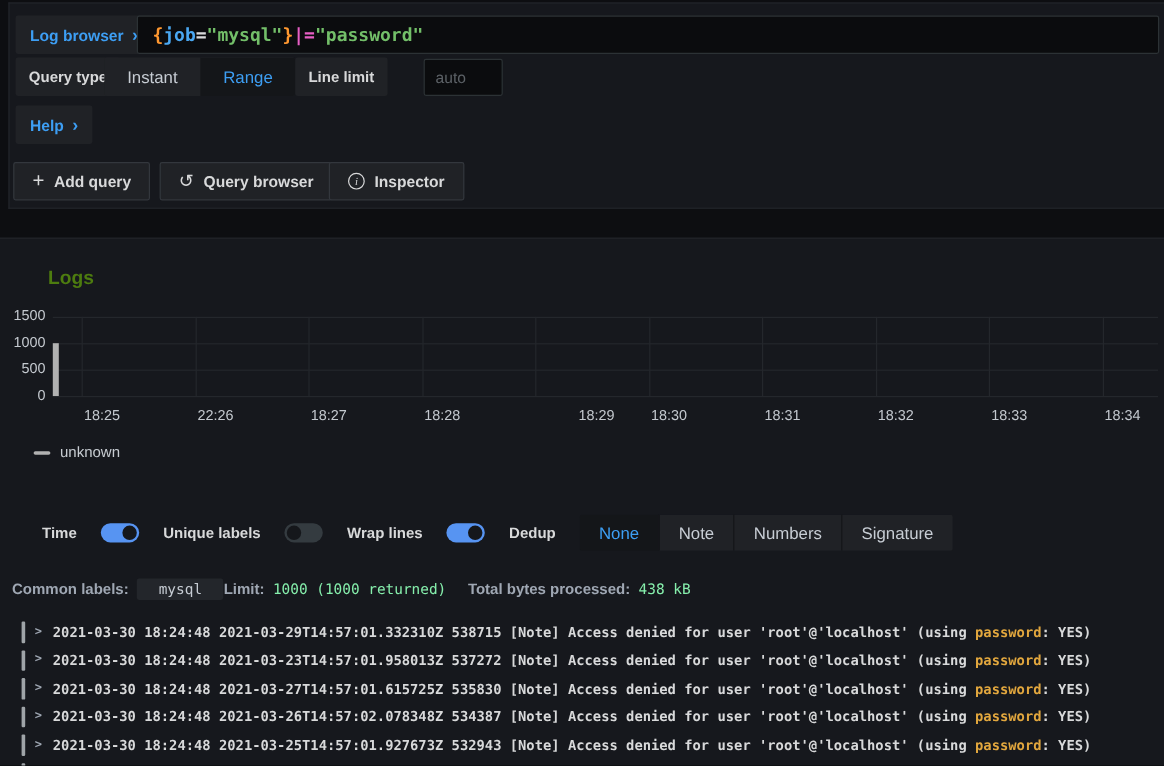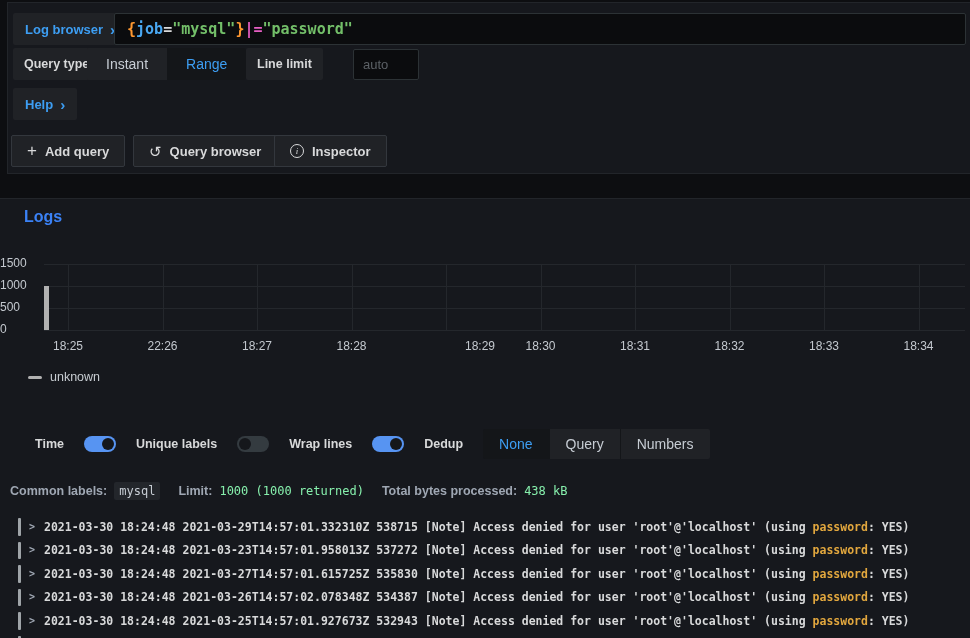--- a/index.html
+++ b/index.html
@@ -29,29 +29,29 @@
   .text-input::placeholder{color:#5c6166}
   .outline-btn{position:absolute;display:flex;align-items:center;gap:8px;background:#202226;border:1px solid #33373d;border-radius:2px;
     color:#d8d9da;font:700 13px "Liberation Sans",sans-serif;padding:0 15px;height:32px;cursor:pointer}
   .plus-icon{font-size:17px;font-weight:400;line-height:1;margin-top:-2px}
   .history-icon{font-size:15px;font-weight:400;line-height:1}
   .info-icon{width:14px;height:14px;border:1.4px solid #d8d9da;border-radius:50%;display:flex;align-items:center;justify-content:center;
     font:400 9px "Liberation Serif",serif;font-style:italic}
 
   
   .logs-panel{position:absolute;left:0;top:198px;width:970px;height:440px;background:#16181d;border-top:1px solid #22252a}
-  .panel-title{position:absolute;left:24px;top:9px;margin:0;font:700 16px "Liberation Sans",sans-serif;color:#3b82f6}
+  .panel-title{position:absolute;left:24px;top:9px;margin:16px;font:700 16px "Liberation Sans",sans-serif;color:#4d7c0f}
 
   .ylabels{position:absolute;left:0;top:65px;width:38px;height:66px}
-  .ylab{position:absolute;right:0;width:38px;font:400 12px "Liberation Sans",sans-serif;color:#c4c9cf;line-height:15px}
+  .ylab{position:absolute;right:0;width:38px;text-align:right;font:400 12px "Liberation Sans",sans-serif;color:#c4c9cf;line-height:15px}
   .plot{position:absolute;left:44px;top:65px;width:921px;height:66px}
   .hgrid{position:absolute;left:0;right:0;height:1px;background:#24272c}
   .vgrid{position:absolute;top:0;bottom:0;width:1px;background:#24272c}
   .bar{position:absolute;bottom:0}
-  .xlabels{position:absolute;left:0;top:140px;width:808px;height:16px}
+  .xlabels{position:absolute;left:17px;top:140px;width:808px;height:16px}
   .xlab{position:absolute;top:0;width:40px;text-align:center;font:400 12px "Liberation Sans",sans-serif;color:#c4c9cf}
 
   .legend{position:absolute;left:28px;top:171px;display:flex;align-items:center;gap:8px}
   .legend-marker{width:14px;height:3px;border-radius:2px;background:var(--series)}
   .legend-label{font:400 12.5px "Liberation Sans",sans-serif;color:#c7ccd1}
 
   .controls{position:absolute;left:35px;top:230px;height:30px;display:flex;align-items:center;gap:20px}
   .ctrl-label{font:700 12.5px "Liberation Sans",sans-serif;color:#d8d9da}
   .switch{position:relative;width:32px;height:16px;border-radius:9px;background:#343b40;cursor:pointer;flex:0 0 auto}
   .switch.on{background:var(--switch-blue)}
@@ -59,21 +59,21 @@
   .switch.on .knob{left:auto;right:2px}
   .radio-group{display:flex;border-radius:2px;overflow:hidden;height:30px}
   .radio-btn{background:#202226;color:#c7cdd4;border:none;border-left:1px solid #141619;font:400 14px "Liberation Sans",sans-serif;
     padding:0 16px;height:30px;cursor:pointer}
   .radio-btn:first-child{border-left:none}
   .radio-btn.selected{background:#141619;color:var(--accent)}
 
   .meta{position:absolute;left:10px;top:283px;display:flex;align-items:center}
   .meta-label{font:700 12.5px "Liberation Sans",sans-serif;color:#9fa7b3;margin-right:7px}
   .meta-value{font:400 12px "DejaVu Sans Mono",monospace;color:#86efac;margin-right:18px}
-  .label-badge{font:400 12px "DejaVu Sans Mono",monospace;color:#c7cdd4;background:#23262b;border-radius:2px;padding:2px 5px;margin-right:18px}
+  .label-badge{font:400 12px "DejaVu Sans Mono",monospace;color:#c7cdd4;background:#23262b;border-radius:2px;padding:2px 18px;margin-right:0}
 
   .log-rows{position:absolute;left:0;top:316px;width:970px;height:124px;overflow:hidden}
   .log-row{position:relative;height:23.5px;display:flex;align-items:center;padding-left:44px}
   .lvl{position:absolute;left:18px;top:3px;bottom:3px;width:3px;border-radius:1px;background:#9fa4a8}
   .caret{position:absolute;left:29px;top:50%;transform:translateY(-54%);font:700 10px "DejaVu Sans Mono",monospace;color:#9fa7b3}
   .ltext{white-space:nowrap;font:700 11.5px "DejaVu Sans Mono",monospace;color:#d8d9da}
   .hl{color:var(--hl)}
 </style>
 </head>
 <body>
@@ -169,22 +169,23 @@
       <span class="switch">
           <span class="knob"></span>
         </span>
       <span class="ctrl-label">Wrap lines</span>
       <span class="switch on">
           <span class="knob"></span>
         </span>
       <span class="ctrl-label">Dedup</span>
       <div class="radio-group">
           <button class="radio-btn selected">None</button>
-          <button class="radio-btn">Query</button>
+          <button class="radio-btn">Note</button>
           <button class="radio-btn">Numbers</button>
+          <button class="radio-btn">Signature</button>
         </div>
     </div>
 
     <div class="meta">
       <span class="meta-label">Common labels:</span>
       <span class="label-badge">mysql</span>
       <span class="meta-label">Limit:</span>
       <span class="meta-value">1000 (1000 returned)</span>
       <span class="meta-label">Total bytes processed:</span>
       <span class="meta-value">438 kB</span>

